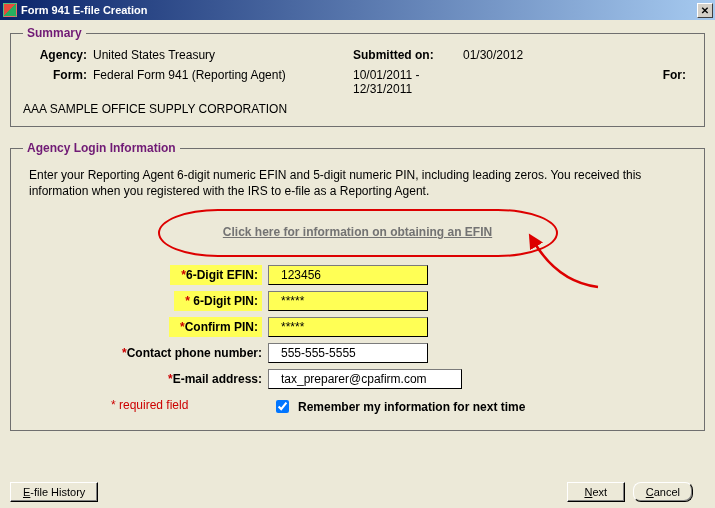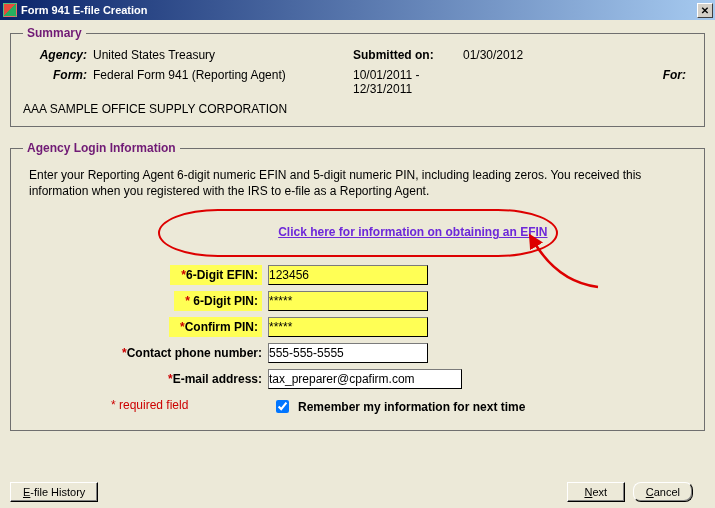--- a/index.html
+++ b/index.html
@@ -52,21 +52,21 @@
     color: #701a75;
     font-size: 12px;
   }
   .summary-grid {
     display: grid;
     grid-template-columns: 70px 260px 110px 1fr;
     row-gap: 6px;
     align-items: baseline;
     font-size: 12px;
   }
-  .summary-grid .lab { font-weight: bold; text-align: right; padding-right: 6px; font-style: italic;}
+  .summary-grid .lab { font-weight: bold; text-align: right; padding-right: 6px;}
   .summary-grid .lab2 { font-weight: bold; }
   .instr {
     font-size: 12px;
     margin: 4px 6px 0 6px;
     line-height: 1.35;
   }
   .efin-link-wrap {
     position: relative;
     height: 40px;
     margin: 14px auto 12px auto;
@@ -75,22 +75,22 @@
   .efin-oval {
     position: absolute;
     left: -10px; right: -10px; top: -4px; bottom: -4px;
     border: 2px solid #d00;
     border-radius: 60px / 24px;
     pointer-events: none;
   }
   .efin-link {
     position: absolute;
     left: 0; right: 0; top: 12px;
-    text-align: right;
-    color: #6d28d9;
+    text-align: center;
+    color: #737373;
     text-decoration: underline;
     font-weight: bold;
     font-size: 12px;
     cursor: pointer;
   }
   .arrow {
     position: absolute;
     left: 528px;
     top: 232px;
     width: 80px; height: 60px;
@@ -106,21 +106,21 @@
     width: 245px;
     text-align: right;
     padding-right: 6px;
     font-size: 12px;
   }
   .row .label.bold { font-weight: bold; }
   .row .req { color: #c00; }
   .row input[type=text], .row input[type=password] {
     font-family: Tahoma, Arial, sans-serif;
     font-size: 12px;
-    padding: 2px 0;
+    padding: 2px 12px;
     border: 1px solid #000;
     border-top-color:#7b7b7b; border-left-color:#7b7b7b;
     height: 20px;
     background: #fff;
   }
   .hl input { background: #ffff55 !important; }
   .hl .label-box {
     background: #ffff55;
     padding: 3px 4px 3px 11px;
     display: inline-block;

